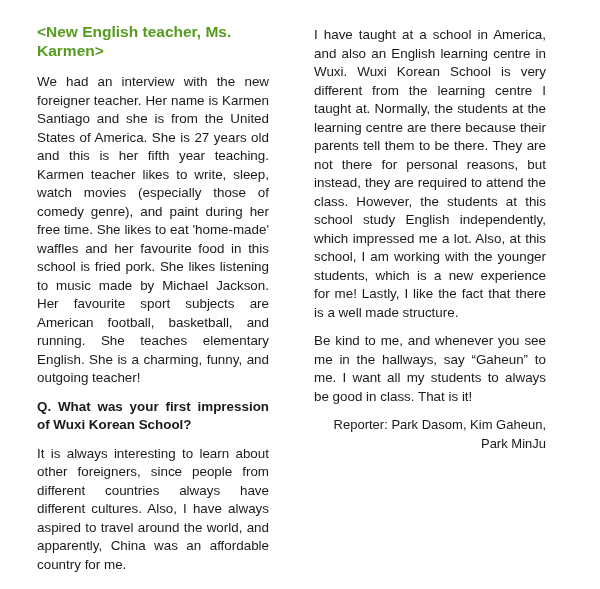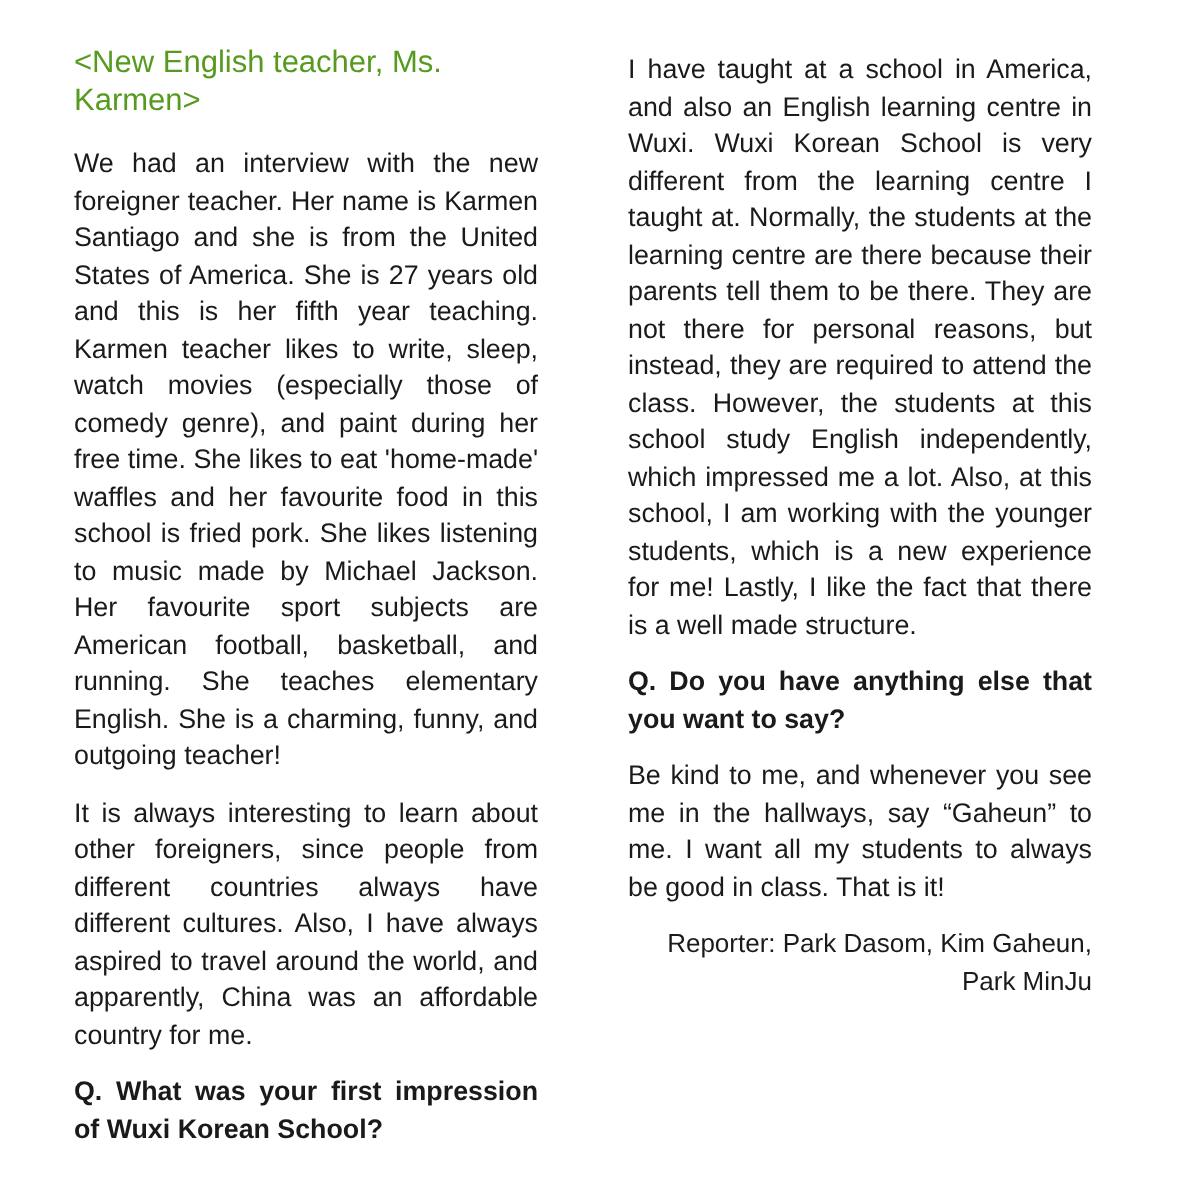--- a/index.html
+++ b/index.html
@@ -31,21 +31,21 @@
     margin: 0 0 10px 0;
     font-size: 13.4px;
     line-height: 18.5px;
     text-align: justify;
     color: #1a1a1a;
   }
   .heading-green {
     margin: 0 0 13px 0;
     font-size: 15.5px;
     line-height: 19px;
-    font-weight: normal;
+    font-weight: bold;
     color: #569b1f;
   }
   .question {
     font-weight: bold;
   }
   .byline {
     margin-top: 8px;
     text-align: right;
   }
   .byline .byline-line {
@@ -55,27 +55,26 @@
   }
 </style>
 </head>
 <body>
 
 <div class="page">
 
   <div class="col col-left">
     <div class="heading-green">&lt;New English teacher, Ms. Karmen&gt;</div>
     <p class="para">We had an interview with the new foreigner teacher. Her name is Karmen Santiago and she is from the United States of America. She is 27 years old and this is her fifth year teaching. Karmen teacher likes to write, sleep, watch movies (especially those of comedy genre), and paint during her free time. She likes to eat 'home-made' waffles and her favourite food in this school is fried pork. She likes listening to music made by Michael Jackson. Her favourite sport subjects are American football, basketball, and running. She teaches elementary English. She is a charming, funny, and outgoing teacher!</p>
+    <p class="para question">Q. What was your first impression of Wuxi Korean School?</p>
     <p class="para">It is always interesting to learn about other foreigners, since people from different countries always have different cultures. Also, I have always aspired to travel around the world, and apparently, China was an affordable country for me.</p>
-    <p class="para question">Q. What was your first impression of Wuxi Korean School?</p>
   </div>
 
   <div class="col col-right">
     <p class="para">I have taught at a school in America, and also an English learning centre in Wuxi. Wuxi Korean School is very different from the learning centre I taught at. Normally, the students at the learning centre are there because their parents tell them to be there. They are not there for personal reasons, but instead, they are required to attend the class. However, the students at this school study English independently, which impressed me a lot. Also, at this school, I am working with the younger students, which is a new experience for me! Lastly, I like the fact that there is a well made structure.</p>
-    <p class="para question">Q. Do you have anything else that you want to say?</p>
     <p class="para">Be kind to me, and whenever you see me in the hallways, say “Gaheun” to me. I want all my students to always be good in class. That is it!</p>
     <div class="byline">
       <div class="byline-line">Reporter: Park Dasom, Kim Gaheun,</div>
       <div class="byline-line">Park MinJu</div>
     </div>
   </div>
 
 </div>
 
 </body></html>

